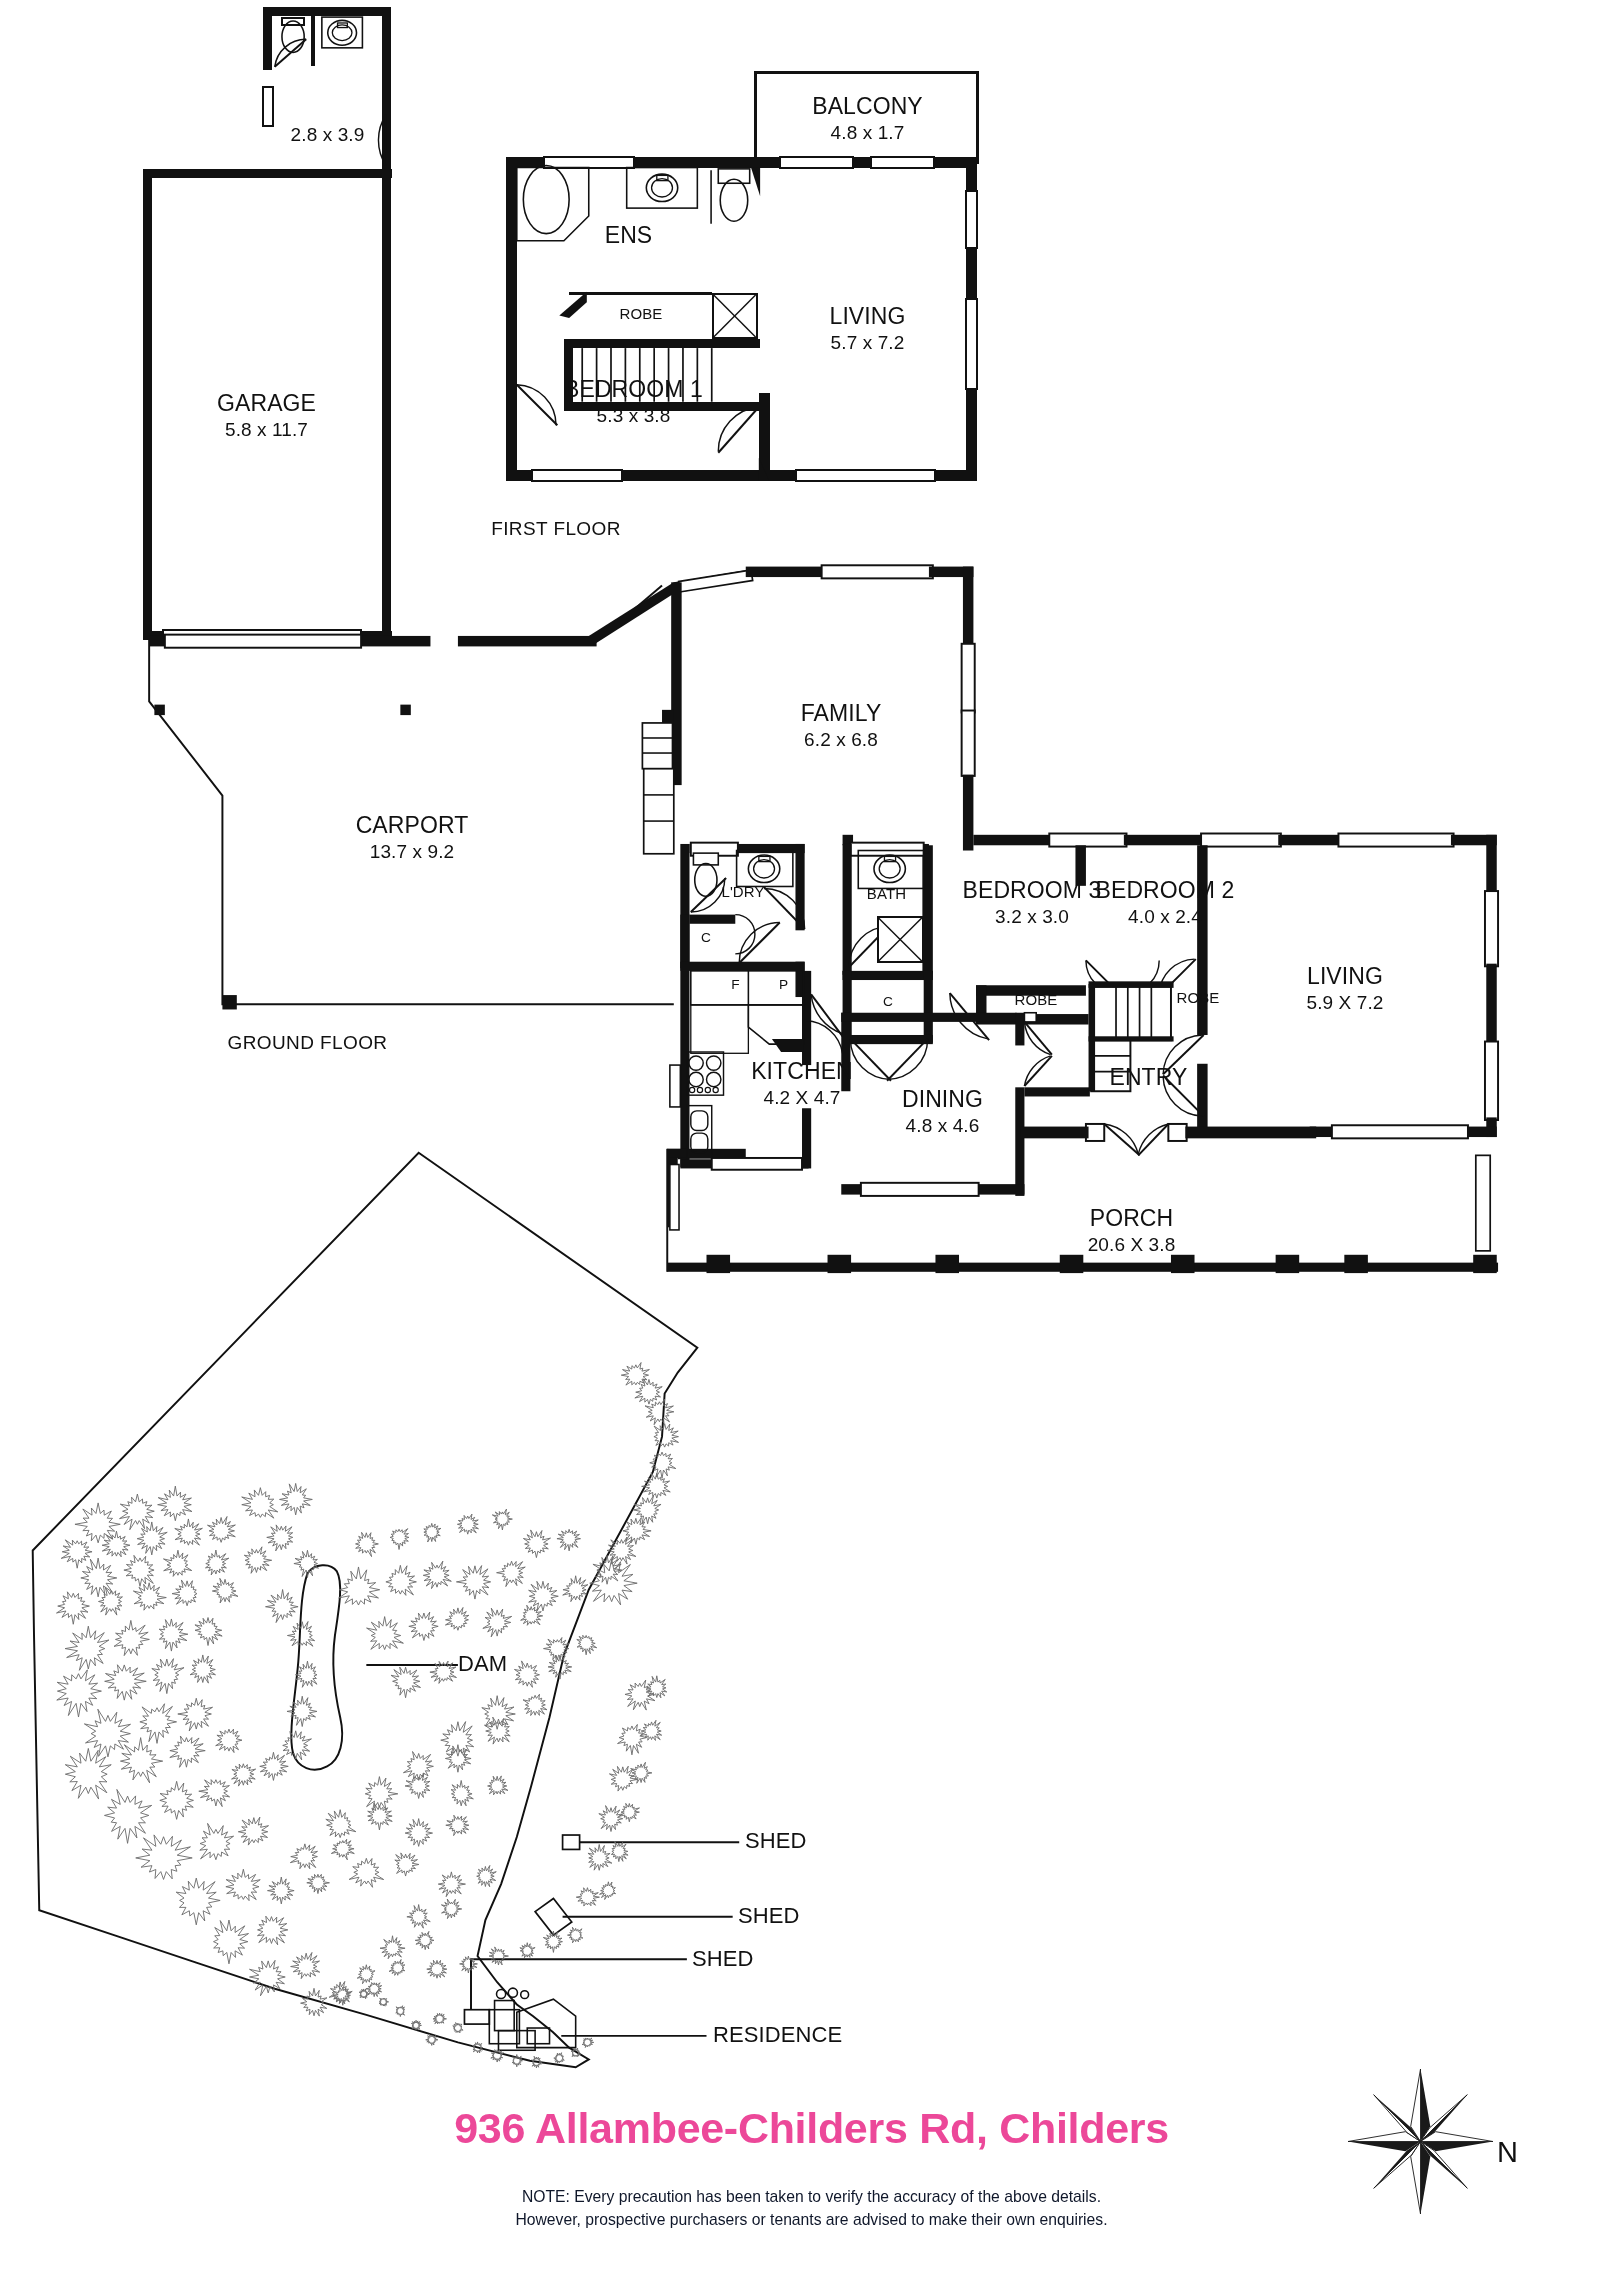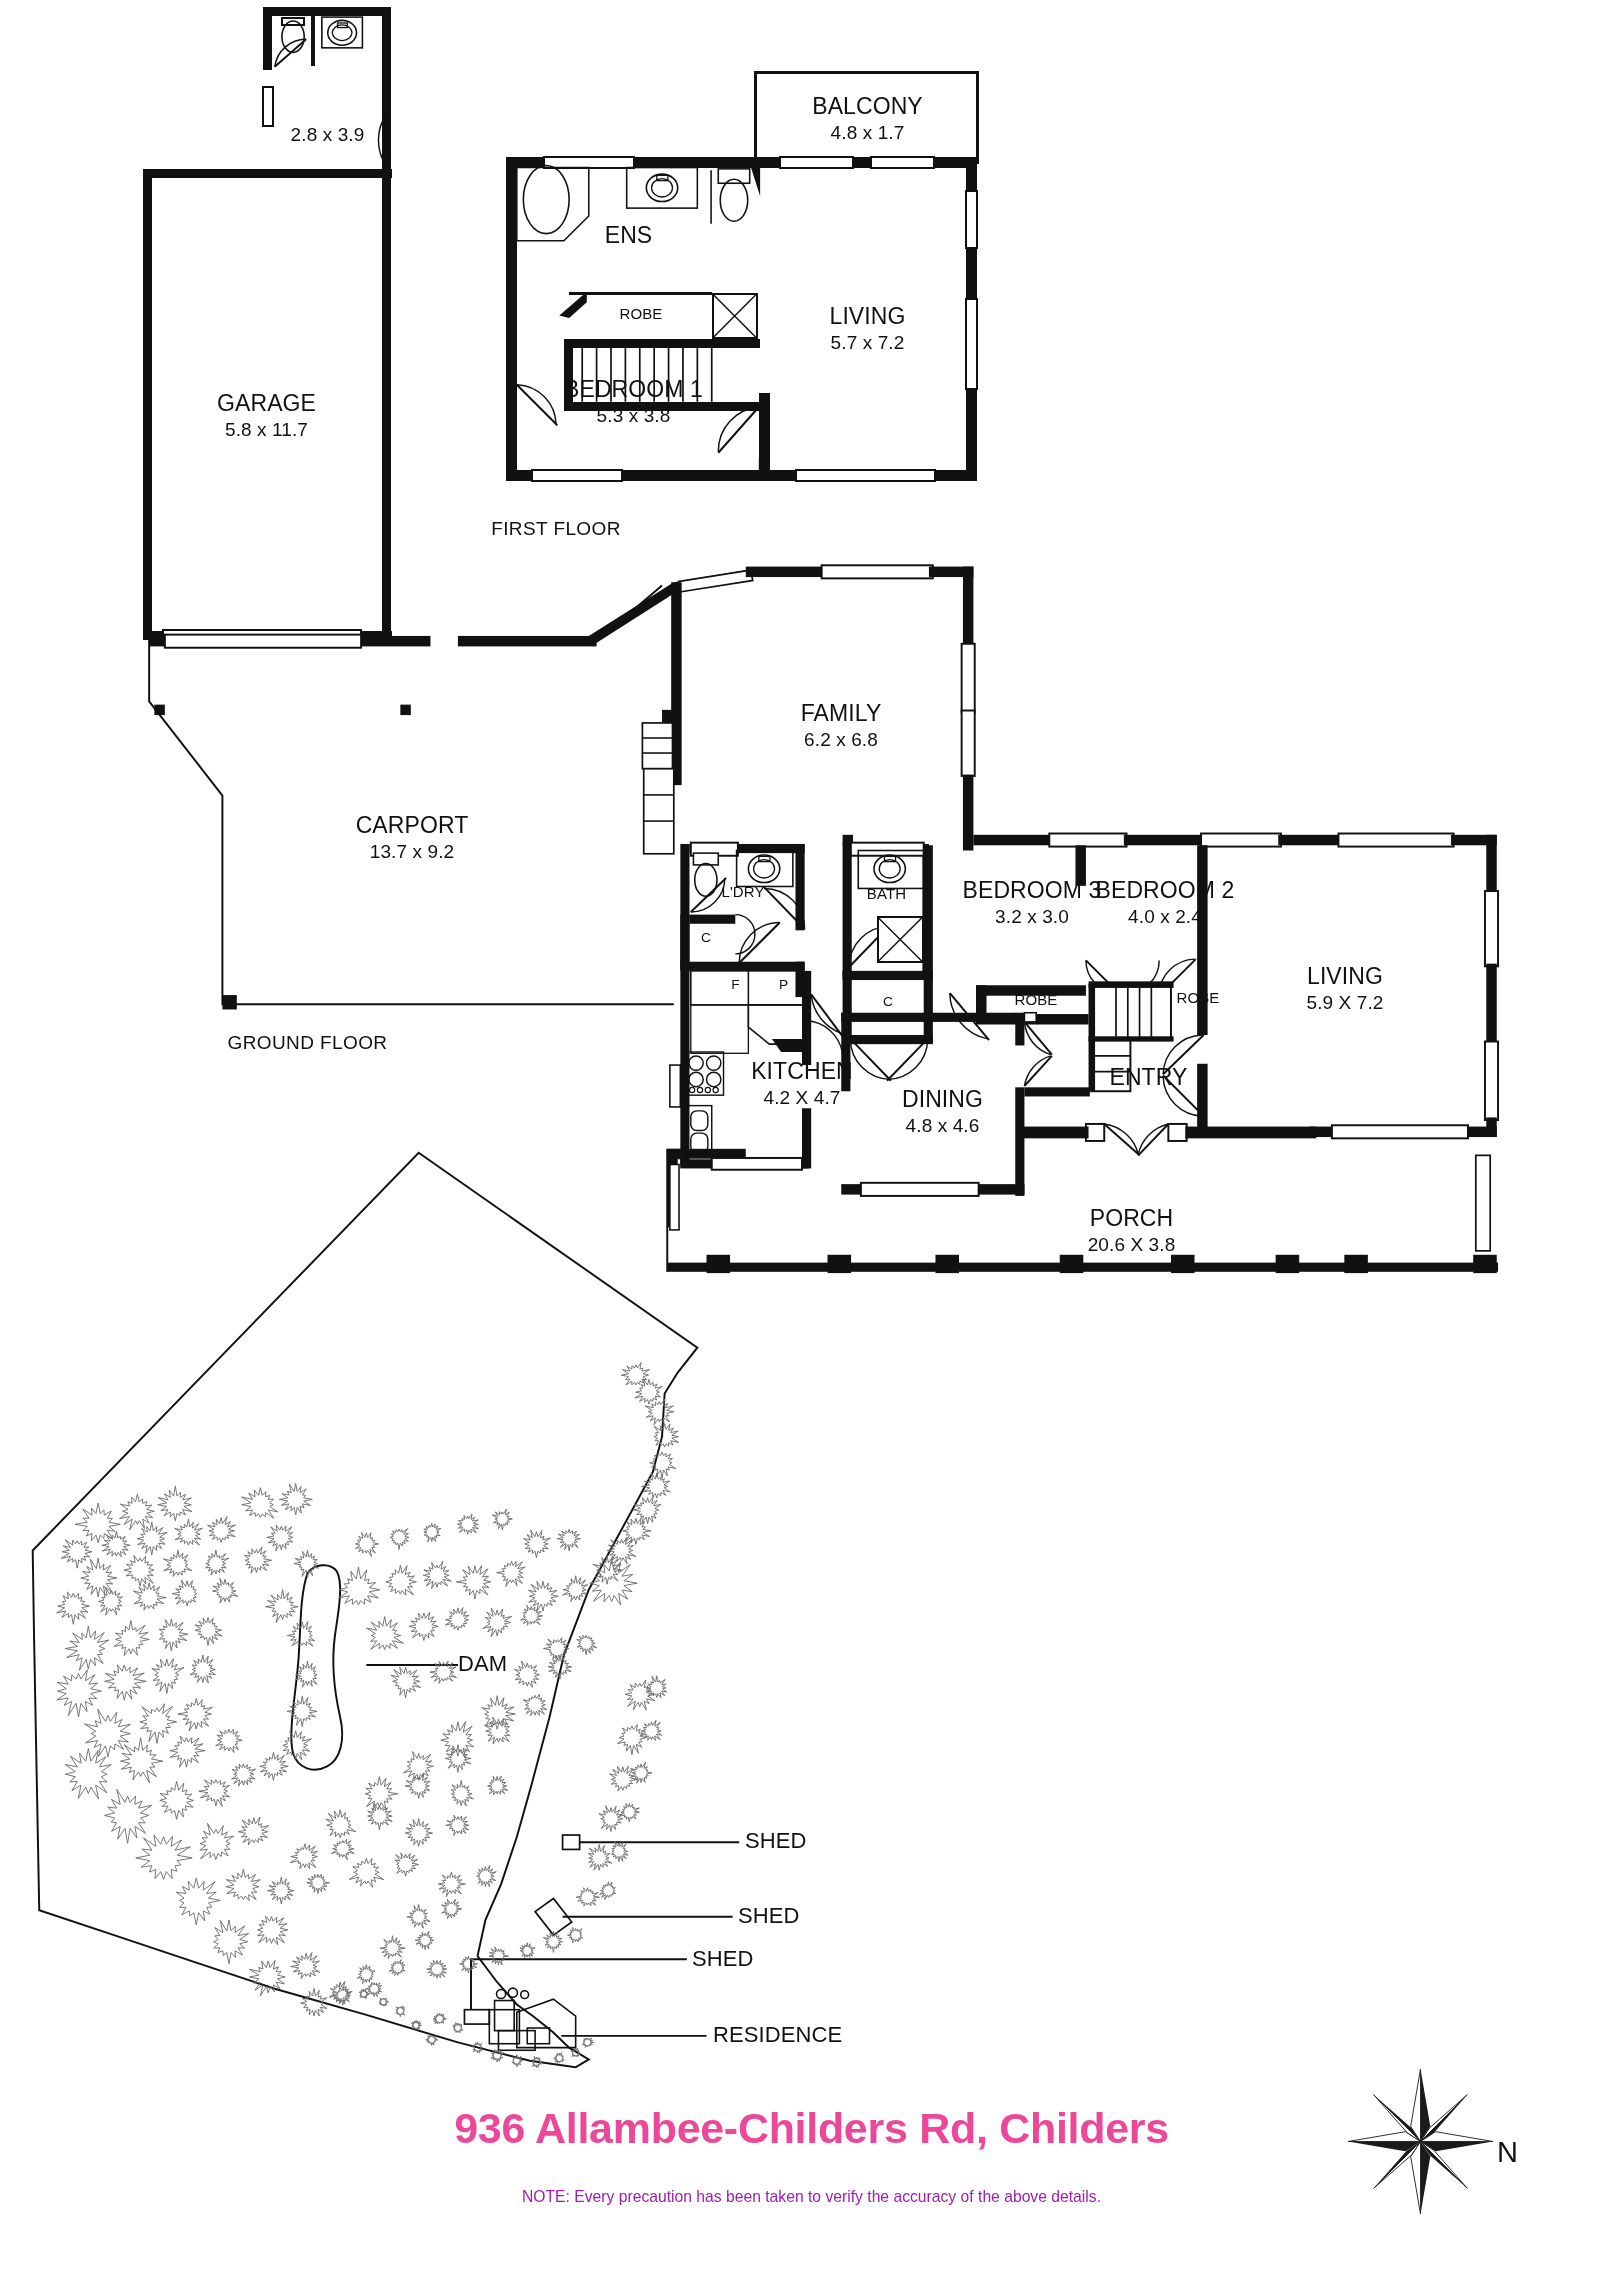--- a/index.html
+++ b/index.html
@@ -47,21 +47,21 @@
     font-size: 43px;
     font-weight: 700;
     color: #ec4899;
     letter-spacing: -0.3px;
   }
   #notes {
     position: absolute;
     left: 0; right: 0;
     top: 2186px;
     text-align: center;
-    color: #a21caf;
+    color: #0f172a;
     font-size: 15.7px;
     line-height: 1.45;
   }
   #compass {
     position: absolute;
     left: 1345px;
     top: 2066px;
     width: 151px;
     height: 151px;
   }
@@ -718,20 +718,21 @@
       <span>RESIDENCE</span>
     </div>
   </div>
 
   <div id="title-block">
     <div id="plan-title">936 Allambee-Childers Rd, Childers</div>
   </div>
 
   <div id="notes">
     <div>NOTE: Every precaution has been taken to verify the accuracy of the above details.</div>
+    <div>However, prospective purchasers or tenants are advised to make their own enquiries.</div>
   </div>
 
   <svg id="compass" viewBox="0 0 200 200">
     <g transform="translate(100,100)">
       <polygon points="0,-96 13,-20 0,0" fill="#1a1a1a"></polygon>
       <polygon points="0,-96 -13,-20 0,0" fill="#ffffff" stroke="#1a1a1a" stroke-width="1.2"></polygon>
       <polygon points="0,96 13,20 0,0" fill="#1a1a1a"></polygon>
       <polygon points="0,96 -13,20 0,0" fill="#ffffff" stroke="#1a1a1a" stroke-width="1.2"></polygon>
       <polygon points="96,0 20,13 0,0" fill="#1a1a1a"></polygon>
       <polygon points="96,0 20,-13 0,0" fill="#ffffff" stroke="#1a1a1a" stroke-width="1.2"></polygon>

